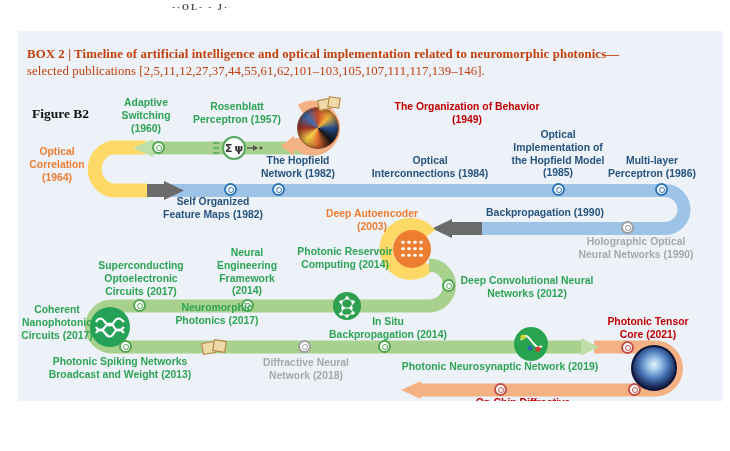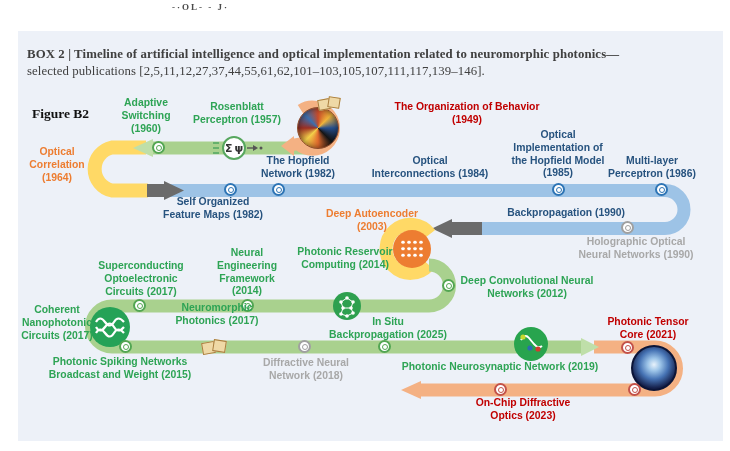--- a/index.html
+++ b/index.html
@@ -1,21 +1,21 @@
 <!DOCTYPE html>
 <html><head>
 <meta charset="utf-8">
 <style>
   html,body{margin:0;padding:0;background:#fff;}
-  #page{position:relative;width:730px;height:451px;background:#fff;overflow:hidden;
+  #page{position:relative;width:730px;height:401px;background:#fff;overflow:hidden;
         font-family:"Liberation Sans",sans-serif;}
   #fragment{position:absolute;left:172px;top:2px;height:11px;overflow:hidden;
         color:#4a4a4a;font:700 9px/11px "Liberation Serif",serif;letter-spacing:2px;}
   #panel{position:absolute;left:18px;top:31px;width:705px;height:410px;background:#EDF1F8;}
-  .hd{position:absolute;left:27px;width:686px;color:#404040;
+  .hd{position:absolute;left:27px;width:686px;color:#c2410c;
       font-family:"Liberation Serif",serif;font-size:12.8px;letter-spacing:.1px;}
   #hd1{top:47px;font-weight:700;}
   #hd2{top:64px;font-weight:400;}
   #figlabel{position:absolute;left:32px;top:106px;color:#111;
       font:700 13.5px "Liberation Serif",serif;}
   svg.bands{position:absolute;left:0;top:0;}
   .lbl{position:absolute;font:600 10.4px/1.23 "Liberation Sans",sans-serif;
        text-align:center;white-space:pre-line;}
   .g{color:#2EA455}.b{color:#27537F}.o{color:#ED7D31}.r{color:#C00000}.gy{color:#A8A8A8}
   .bold{font-weight:700}
@@ -182,21 +182,21 @@
   <div class="lbl b" style="left:143px;top:196px;width:140px;">Self Organized
 Feature Maps (1982)</div>
   <div class="lbl b" style="left:350px;top:155px;width:160px;">Optical
 Interconnections (1984)</div>
   <div class="lbl b" style="left:488px;top:129px;width:140px;">Optical
 Implementation of
 the Hopfield Model
 (1985)</div>
   <div class="lbl b" style="left:592px;top:155px;width:120px;">Multi-layer
 Perceptron (1986)</div>
-  <div class="lbl b bold" style="left:465px;top:207px;width:160px;text-align:right;">Backpropagation (1990)</div>
+  <div class="lbl b bold" style="left:465px;top:207px;width:160px;">Backpropagation (1990)</div>
   <div class="lbl gy" style="left:551px;top:236px;width:170px;">Holographic Optical
 Neural Networks (1990)</div>
   <div class="lbl o" style="left:312px;top:208px;width:120px;">Deep Autoencoder
 (2003)</div>
   <div class="lbl g" style="left:447px;top:275px;width:160px;">Deep Convolutional Neural
 Networks (2012)</div>
   <div class="lbl g" style="left:275px;top:246px;width:140px;">Photonic Reservoir
 Computing (2014)</div>
   <div class="lbl g" style="left:207px;top:247px;width:80px;">Neural
 Engineering
@@ -204,24 +204,24 @@
 (2014)</div>
   <div class="lbl g" style="left:91px;top:260px;width:100px;">Superconducting
 Optoelectronic
 Circuits (2017)</div>
   <div class="lbl g" style="left:7px;top:304px;width:100px;">Coherent
 Nanophotonic
 Circuits (2017)</div>
   <div class="lbl g" style="left:157px;top:302px;width:120px;">Neuromorphic
 Photonics (2017)</div>
   <div class="lbl g" style="left:30px;top:356px;width:180px;">Photonic Spiking Networks
-Broadcast and Weight (2015)</div>
+Broadcast and Weight (2013)</div>
   <div class="lbl gy" style="left:246px;top:357px;width:120px;">Diffractive Neural
 Network (2018)</div>
   <div class="lbl g" style="left:308px;top:316px;width:160px;">In Situ
-Backpropagation (2025)</div>
+Backpropagation (2014)</div>
   <div class="lbl g" style="left:390px;top:361px;width:220px;">Photonic Neurosynaptic Network (2019)</div>
   <div class="lbl r" style="left:588px;top:316px;width:120px;">Photonic Tensor
 Core (2021)</div>
   <div class="lbl r" style="left:453px;top:397px;width:140px;">On-Chip Diffractive
 Optics (2023)</div>
 
 </div>
 
 </body></html>

